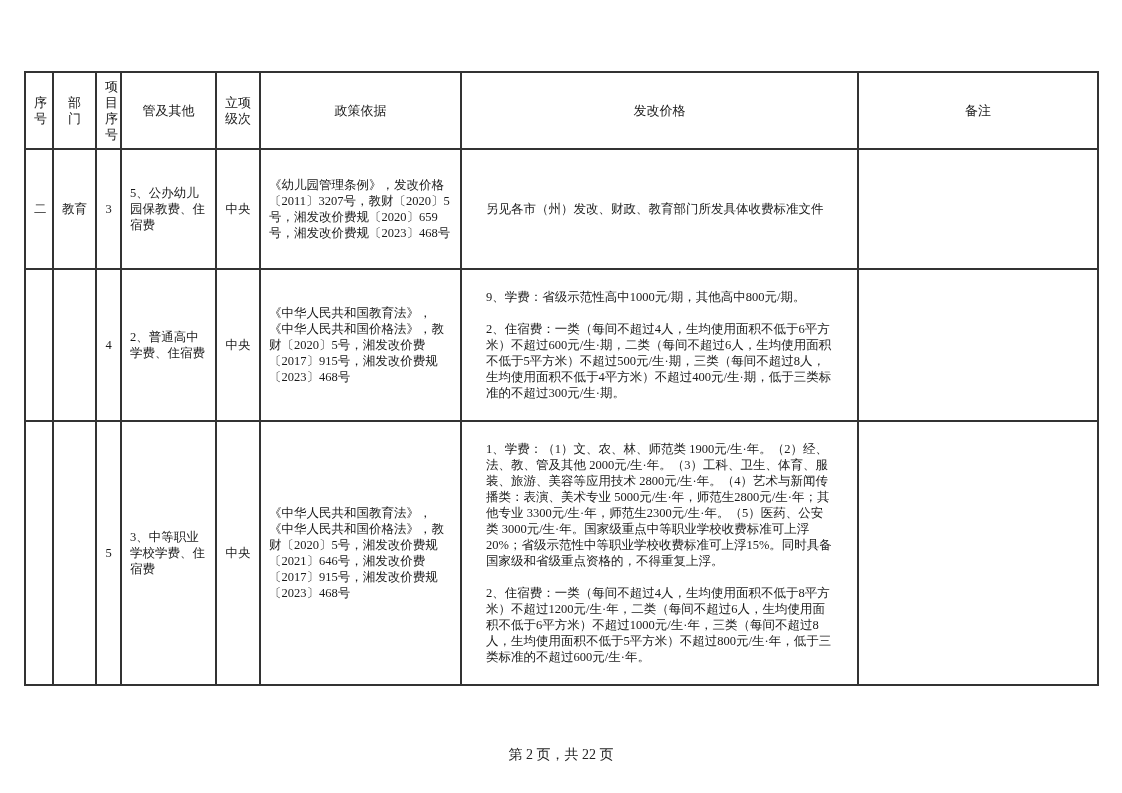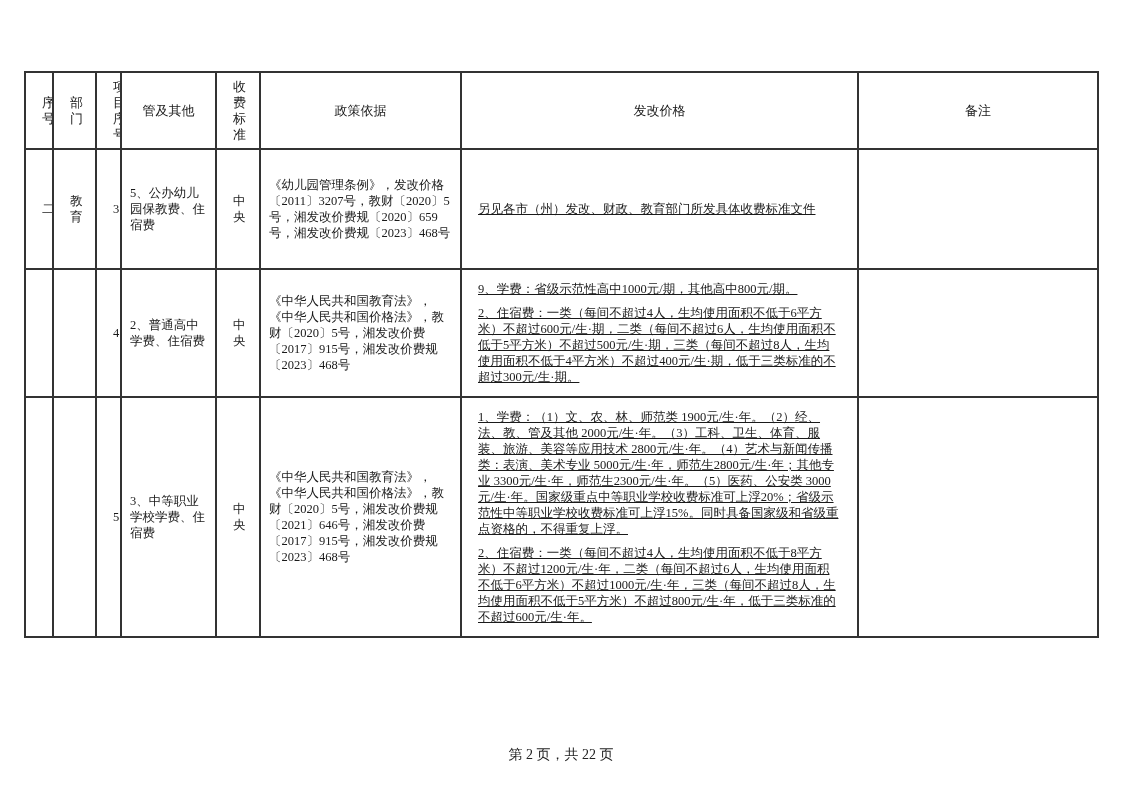--- a/index.html
+++ b/index.html
@@ -24,38 +24,37 @@
     border-collapse: collapse;
     table-layout: fixed;
   }
   .fee-table th,
   .fee-table td {
     border: 2px solid #333333;
     font-weight: normal;
     font-size: 12.5px;
     line-height: 16px;
     vertical-align: middle;
-    padding: 2px 16px;
+    padding: 2px 8px;
     overflow: hidden;
     word-break: break-word;
   }
   .fee-table th {
     text-align: center;
     font-size: 13px;
   }
   .fee-table td.c {
     text-align: center;
   }
   .fee-table td.l {
     text-align: left;
     padding: 3px 8px;
   }
   .fee-table td.l .para {
-    margin: 8px;
-    text-decoration: underline;
+    margin: 16px;
   }
   tr.h-header { height: 77px; }
   tr.row-1 { height: 120px; }
   tr.row-2 { height: 118px; }
   tr.row-3 { height: 202px; }
   .footer {
     position: absolute;
     left: 0;
     top: 746px;
     width: 100%;
@@ -79,21 +78,21 @@
       <col style="width:201px">
       <col style="width:397px">
       <col style="width:240px">
     </colgroup>
     <thead>
       <tr class="h-header">
         <th>序号</th>
         <th>部门</th>
         <th>项目序号</th>
         <th>管及其他</th>
-        <th>收费标准</th>
+        <th>立项级次</th>
         <th>政策依据</th>
         <th>发改价格</th>
         <th>备注</th>
       </tr>
     </thead>
     <tbody>
       <tr class="row-1">
         <td class="c">二</td>
         <td class="c">教育</td>
         <td class="c">3</td>

